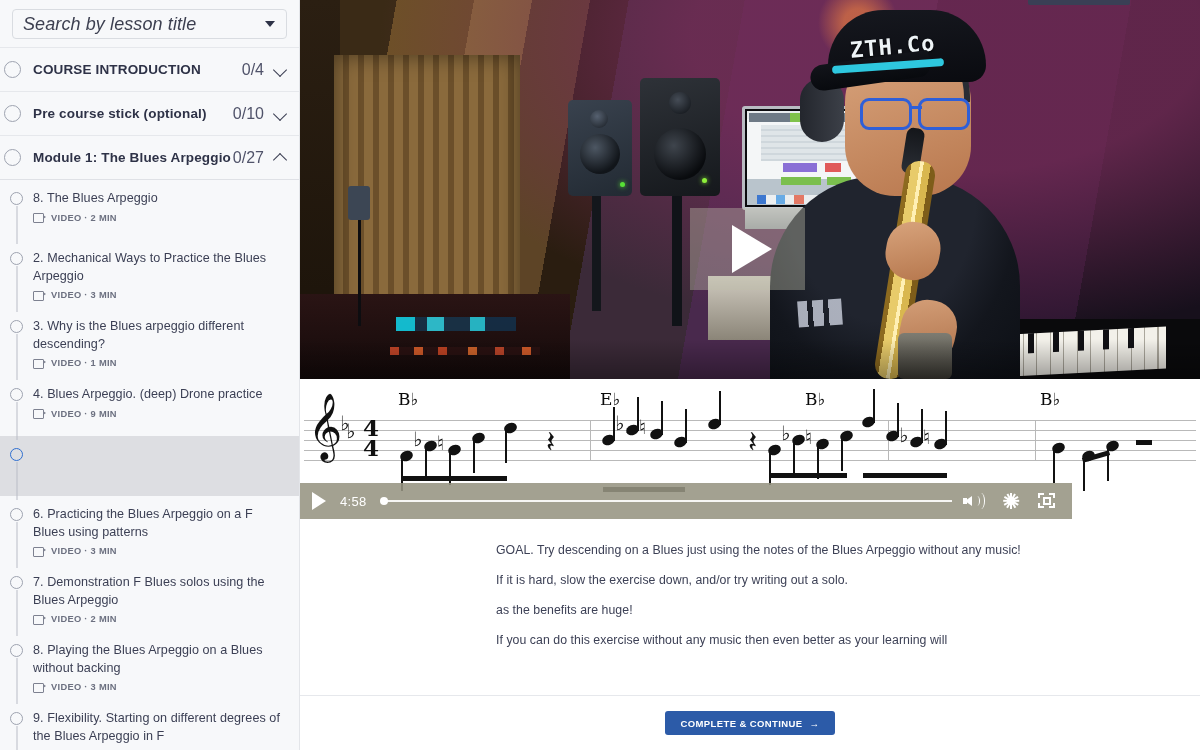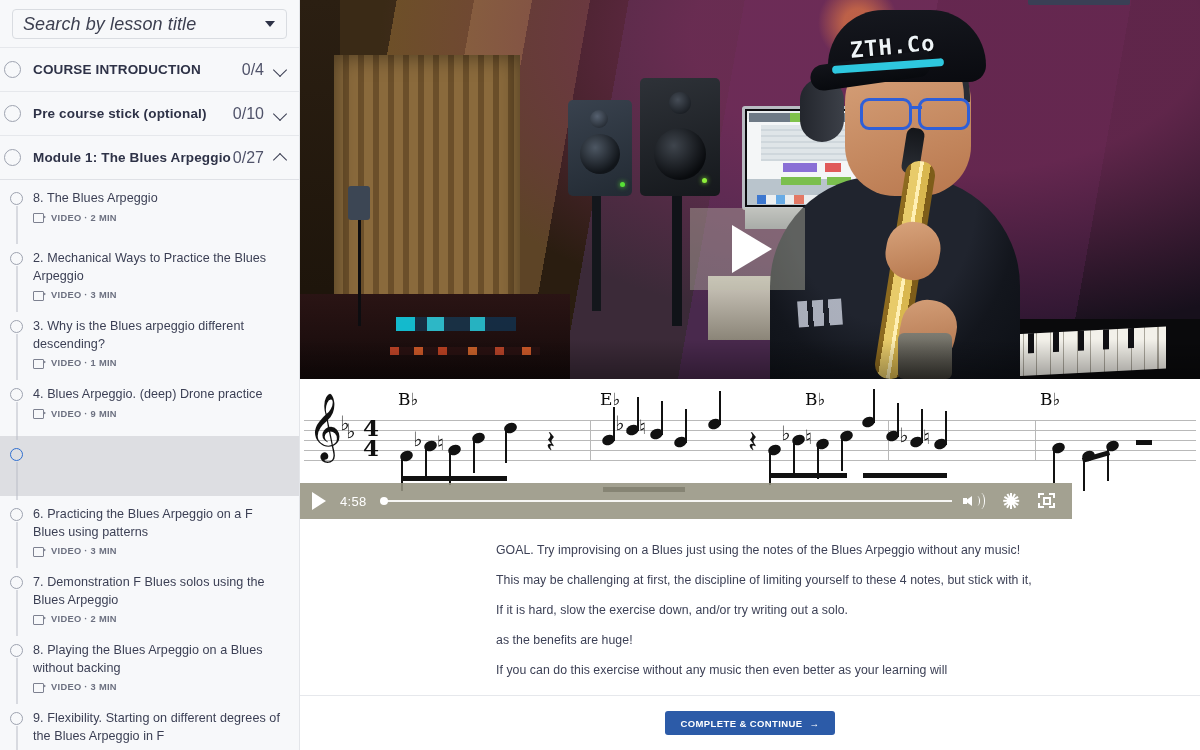--- a/index.html
+++ b/index.html
@@ -757,22 +757,21 @@
               <span class="c3"></span>
               <span class="c4"></span>
             <span class="inner"></span>
           </div>
         </div>
       </div>
     </div>
 
     <div class="lesson-text">
       <div id="paras-host">
-          <p>GOAL.  Try improvising on a Blues  just using the notes of the Blues Arpeggio without any music!</p>
-          <p>This may be challenging at first, the discipline of limiting yourself to these 4 notes, but stick with it,</p>
+          <p>GOAL.  Try descending on a Blues  just using the notes of the Blues Arpeggio without any music!</p>
           <p>If it is hard, slow the exercise down, and/or try writing out a solo.</p>
           <p>as the benefits are huge!</p>
           <p>If you can do this exercise without any music then even better as your learning will</p>
         </div>
     </div>
 
     <div class="footer">
       <button class="cc-btn">
         <span>COMPLETE &amp; CONTINUE</span>
         <span>→</span>

